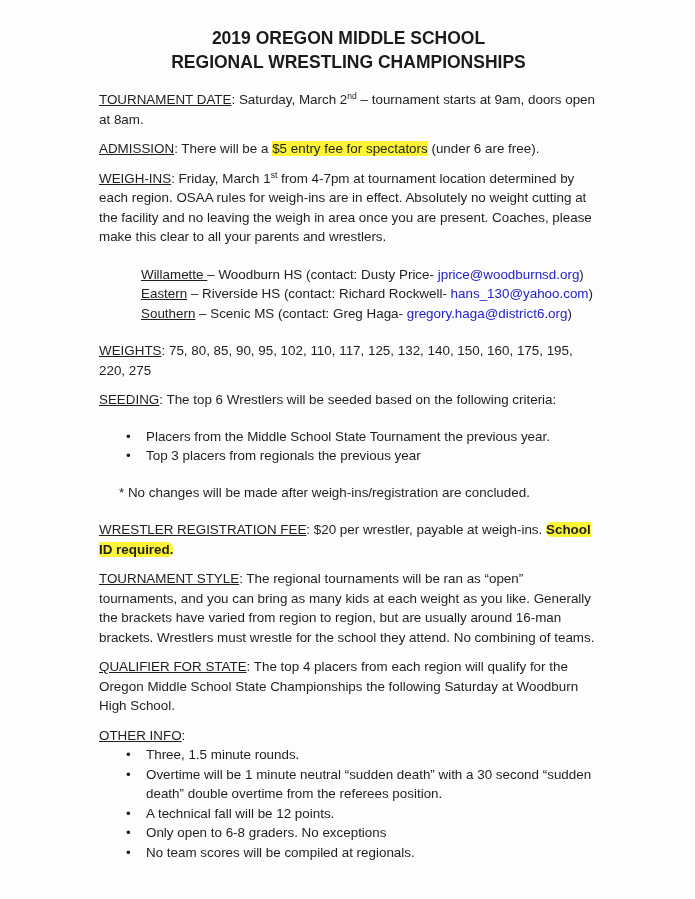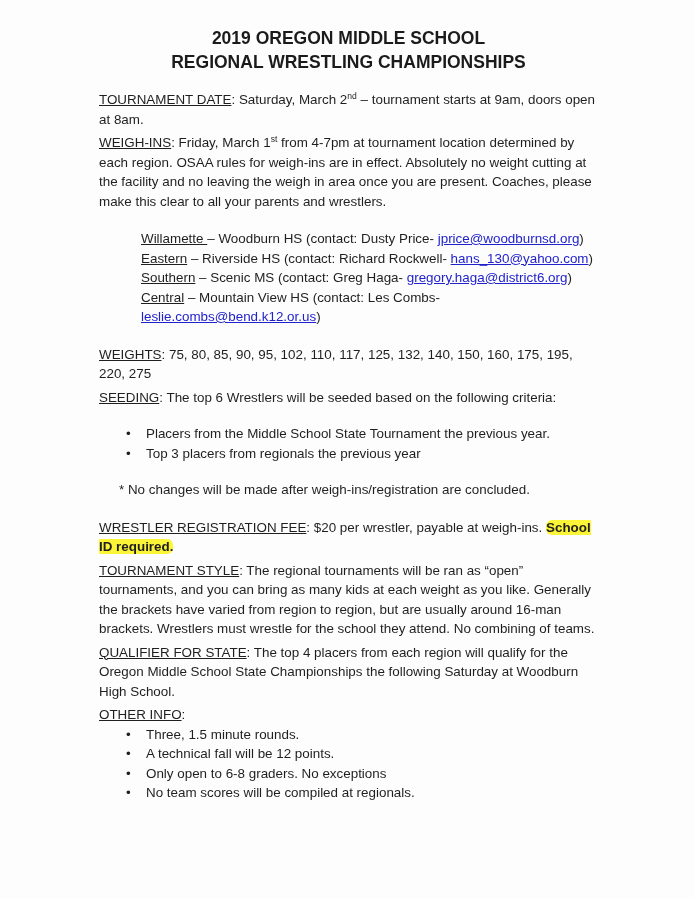--- a/index.html
+++ b/index.html
@@ -22,21 +22,21 @@
   }
   h1.doc-title {
     font-size: 17.5px;
     line-height: 24px;
     font-weight: bold;
     text-align: center;
     margin: 0 0 16px 0;
     color: #1b1b1b;
   }
   p.para {
-    margin: 4px 0;
+    margin: 10px 0;
   }
   .locations {
     margin: 18px 0 18px 42px;
   }
   .locations p {
     margin: 0;
   }
   ul.bullets {
     list-style: none;
     margin: 17px 0;
@@ -57,40 +57,40 @@
     margin-top: 0;
   }
   p.note {
     margin: 17px 0 18px 20px;
   }
   
   .seg-u   { text-decoration: underline; }
   .seg-hl  { background: var(--hl, #fcf437); }
   .seg-hlb { background: var(--hl, #fcf437); font-weight: bold; border-radius: 6px; }
   .seg-sup { vertical-align: super; font-size: 0.64em; line-height: 0; }
-  .seg-link{ color: var(--link, #2222cc); text-decoration: underline; cursor: pointer; }
+  .seg-link{ color: var(--link, #2222cc); cursor: pointer; }
 </style>
 </head>
 <body>
 
 <div class="page">
 
   <h1 class="doc-title"><span>2019 OREGON MIDDLE SCHOOL</span><br><span>REGIONAL WRESTLING CHAMPIONSHIPS</span></h1>
 
   <p class="para"><span class="seg-u">TOURNAMENT DATE</span><span>: Saturday, March 2</span><span class="seg-sup">nd</span><span> – tournament starts at 9am, doors open at 8am.</span></p>
 
+  <p class="para"><span class="seg-u">ADMISSION</span><span>: There will be a </span><span class="seg-hl">$5 entry fee for spectators</span><span> (under 6 are free).</span></p>
 
   <p class="para"><span class="seg-u">WEIGH-INS</span><span>: Friday, March 1</span><span class="seg-sup">st</span><span> from 4-7pm at tournament location determined by each region. OSAA rules for weigh-ins are in effect. Absolutely no weight cutting at the facility and no leaving the weigh in area once you are present. Coaches, please make this clear to all your parents and wrestlers.</span></p>
 
 
   <div class="locations">
     <p><span class="seg-u">Willamette </span><span>– Woodburn HS (contact: Dusty Price- </span><span class="seg-link">jprice@woodburnsd.org</span><span>)</span></p>
     <p><span class="seg-u">Eastern</span><span> – Riverside HS (contact: Richard Rockwell- </span><span class="seg-link">hans_130@yahoo.com</span><span>)</span></p>
     <p><span class="seg-u">Southern</span><span> – Scenic MS (contact: Greg Haga- </span><span class="seg-link">gregory.haga@district6.org</span><span>)</span></p>
-    <p><span class="seg-u">Central</span><span> – Mountain View HS (contact: Les Combs- </span><span class="seg-link">leslie.combs@bend.k12.or.us</span><span>)</span></p>
   </div>
 
   <p class="para"><span class="seg-u">WEIGHTS</span><span>: 75, 80, 85, 90, 95, 102, 110, 117, 125, 132, 140, 150, 160, 175, 195, 220, 275</span></p>
 
   <p class="para"><span class="seg-u">SEEDING</span><span>: The top 6 Wrestlers will be seeded based on the following criteria:</span></p>
 
   <ul class="bullets">
     <li><span>Placers from the Middle School State Tournament the previous year.</span></li>
     <li><span>Top 3 placers from regionals the previous year</span></li>
   </ul>
@@ -100,19 +100,20 @@
   <p class="para"><span class="seg-u">WRESTLER REGISTRATION FEE</span><span>: $20 per wrestler, payable at weigh-ins. </span><span class="seg-hlb">School ID required.</span></p>
 
   <p class="para"><span class="seg-u">TOURNAMENT STYLE</span><span>: The regional tournaments will be ran as “open” tournaments, and you can bring as many kids at each weight as you like. Generally the brackets have varied from region to region, but are usually around 16-man brackets. Wrestlers must wrestle for the school they attend. No combining of teams.</span></p>
 
   <p class="para"><span class="seg-u">QUALIFIER FOR STATE</span><span>: The top 4 placers from each region will qualify for the Oregon Middle School State Championships the following Saturday at Woodburn High School.</span></p>
 
   <p class="para" style="margin-bottom:0"><span class="seg-u">OTHER INFO</span><span>:</span></p>
 
   <ul class="bullets tight">
     <li><span>Three, 1.5 minute rounds.</span></li>
+    <li><span>Overtime will be 1 minute neutral “sudden death” with a 30 second “sudden death” double overtime from the referees position.</span></li>
     <li><span>A technical fall will be 12 points.</span></li>
     <li><span>Only open to 6-8 graders. No exceptions</span></li>
     <li><span>No team scores will be compiled at regionals.</span></li>
 
   </ul>
 
 </div>
 
 </body></html>

